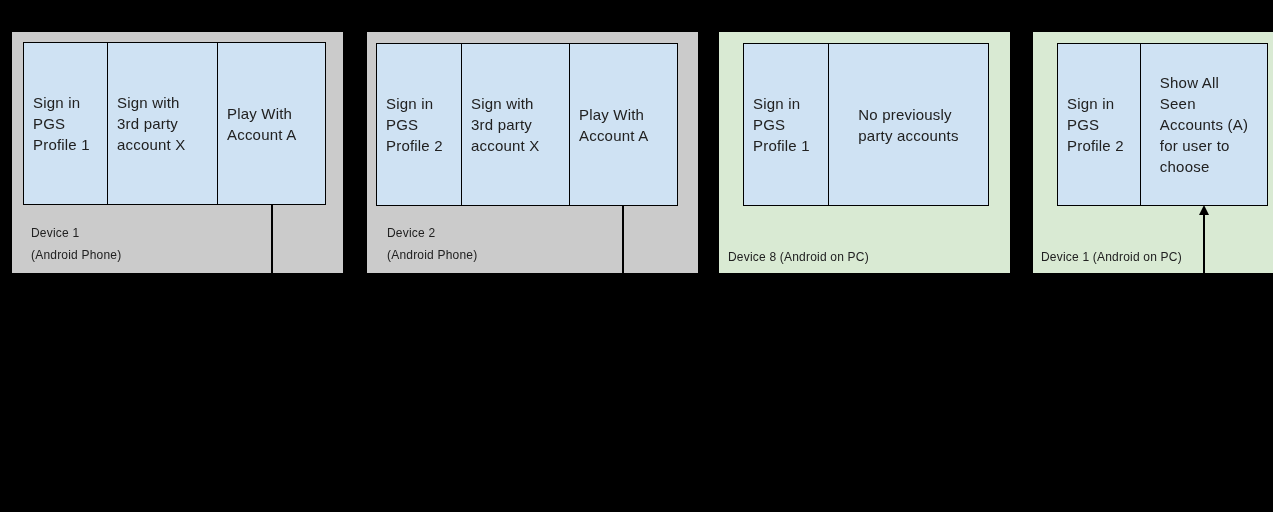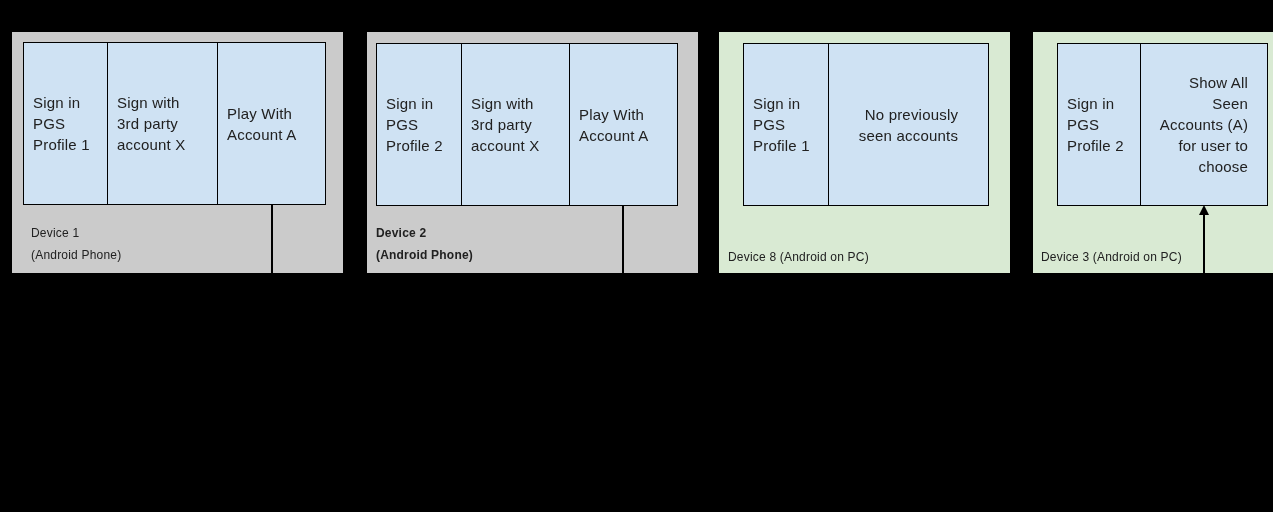--- a/index.html
+++ b/index.html
@@ -32,42 +32,42 @@
 
   .step{
     box-sizing:border-box;height:163px;background:var(--step-box);
     border:1px solid var(--line);
     display:flex;align-items:center;
     font-size:15px;line-height:21px;letter-spacing:.2px;
     white-space:pre-line;color:var(--text);
   }
   .step + .step{border-left:none;}
   .step.left{justify-content:flex-start;padding-left:9px;padding-right:4px;text-align:left;}
-  .step.center{justify-content:center;text-align:right;padding:16px 2px;}
+  .step.center{justify-content:center;text-align:left;padding:16px 2px;}
 
   .w85{width:85px;}  .w110{width:110px;} .w108{width:108px;}
   .w86{width:86px;}  .w160{width:160px;} .w84{width:84px;} .w127{width:127px;}
 
   .connector{position:absolute;width:2px;background:var(--line);}
   .d1 .connector{left:259px;top:173px;height:68px;}
   .d2 .connector{left:255px;top:174px;height:67px;}
   .d4 .connector{left:170px;top:181px;height:60px;}
   .arrowhead{
     position:absolute;width:0;height:0;
     border-left:5px solid transparent;border-right:5px solid transparent;
     border-bottom:10px solid var(--line);
   }
   .d4 .arrowhead{left:166px;top:173px;}
 
   .device-label{
     position:absolute;font-size:12px;line-height:22px;letter-spacing:.2px;
     white-space:pre-line;color:var(--text);
   }
   .d1 .device-label{left:19px;bottom:7px;}
-  .d2 .device-label{left:9px;bottom:7px;font-weight:bold;}
+  .d2 .device-label{left:20px;bottom:7px;}
   .d3 .device-label{left:9px;bottom:5px;}
   .d4 .device-label{left:8px;bottom:5px;}
 </style>
 </head>
 <body>
 
 <div class="stage">
 
   <div class="device phone d1">
     <div class="steps-row">
@@ -100,34 +100,34 @@
     <div class="device-label">Device 2
 (Android Phone)</div>
   </div>
 
   <div class="device pc d3">
     <div class="steps-row">
       <div class="step left w86">Sign in
 PGS
 Profile 1</div>
       <div class="step center w160">No previously
-seen accounts</div>
+party accounts</div>
     </div>
     <div class="device-label">Device 8 (Android on PC)</div>
   </div>
 
   <div class="device pc d4">
     <div class="steps-row">
       <div class="step left w84">Sign in
 PGS
 Profile 2</div>
       <div class="step center w127">Show All
 Seen
 Accounts (A)
 for user to
 choose</div>
     </div>
     <div class="arrowhead"></div>
     <div class="connector"></div>
-    <div class="device-label">Device 3 (Android on PC)</div>
+    <div class="device-label">Device 1 (Android on PC)</div>
   </div>
 
 </div>
 
 </body></html>

